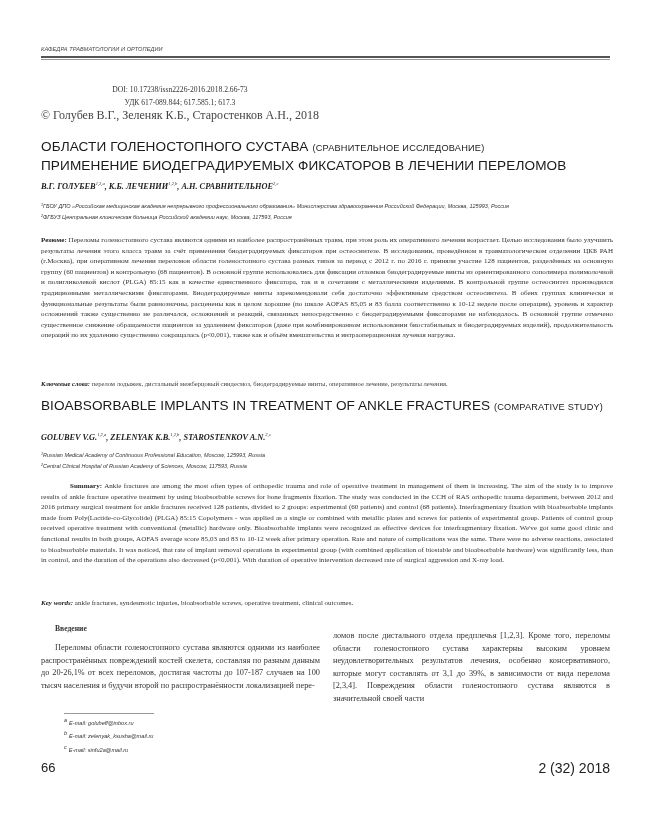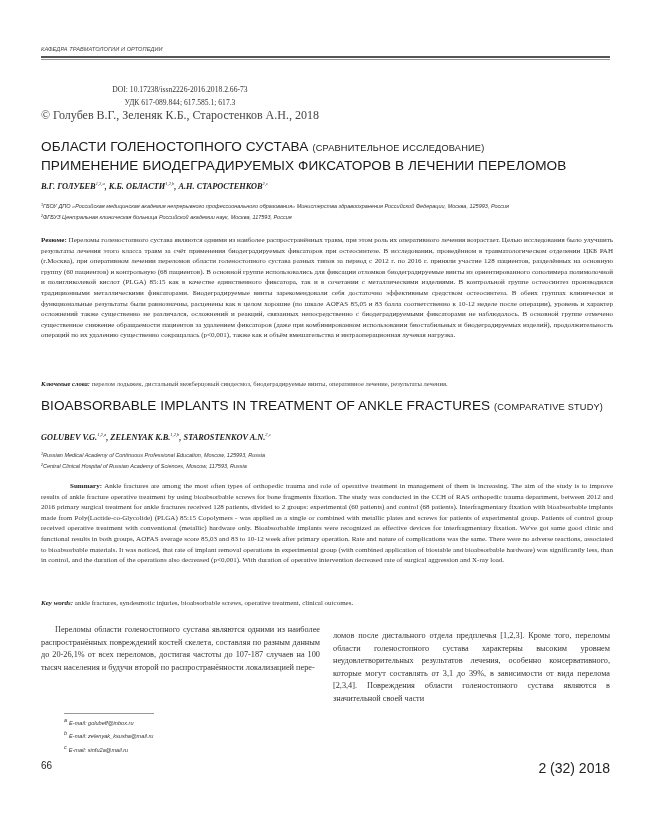--- a/index.html
+++ b/index.html
@@ -97,21 +97,21 @@
     .footnote-rule { position: absolute; left: 64px; top: 713px; width: 90px; height: 0.7px; background: #999; }
     .footnotes {
       position: absolute; left: 64px; top: 715px;
       font-family: "Liberation Sans", "DejaVu Sans", sans-serif; font-style: italic;
       font-size: 5.6px; line-height: 10.4px; color: #333;
     }
     .footnotes sup { font-size: 5.5px; font-style: italic; vertical-align: 3px; margin-right: 2px; }
 
     .page-number {
       position: absolute; left: 41px; top: 760px;
-      font-family: "Liberation Sans", "DejaVu Sans", sans-serif; font-size: 10px; color: #222;
+      font-family: "Liberation Sans", "DejaVu Sans", sans-serif; font-size: 13px; color: #222;
     }
     .issue {
       position: absolute; right: 40px; top: 760px;
       font-family: "Liberation Sans", "DejaVu Sans", sans-serif; font-size: 14px; color: #222;
     }
   </style>
 </head>
 <body>
 
 <div class="running-head">Кафедра травматологии и ортопедии</div>
@@ -123,21 +123,21 @@
   <div>УДК 617-089.844; 617.585.1; 617.3</div>
   <div class="copy">© Голубев В.Г., Зеленяк К.Б., Старостенков А.Н., 2018</div>
 </div>
 
 <div class="title-ru">
   <div><span>ОБЛАСТИ ГОЛЕНОСТОПНОГО СУСТАВА </span><span class="sub">(СРАВНИТЕЛЬНОЕ ИССЛЕДОВАНИЕ)</span></div>
   <div>ПРИМЕНЕНИЕ БИОДЕГРАДИРУЕМЫХ ФИКСАТОРОВ В ЛЕЧЕНИИ ПЕРЕЛОМОВ</div>
 </div>
 
 <div class="authors">
-  <span><span>В.Г. ГОЛУБЕВ</span><sup>1,2,a</sup><span>, </span></span><span><span>К.Б. ОБЛАСТИ</span><sup>1,2,b</sup><span>, </span></span><span><span>А.Н. СТАРОСТЕНКОВ</span><sup>2,c</sup></span>
+  <span><span>В.Г. ГОЛУБЕВ</span><sup>1,2,a</sup><span>, </span></span><span><span>К.Б. ЛЕЧЕНИИ</span><sup>1,2,b</sup><span>, </span></span><span><span>А.Н. СРАВНИТЕЛЬНОЕ</span><sup>2,c</sup></span>
 </div>
 
 <div class="affil">
   <div><sup>1</sup><span>ГБОУ ДПО «Российская медицинская академия непрерывного профессионального образования» Министерства здравоохранения Российской Федерации, Москва, 125993, Россия</span></div>
   <div><sup>2</sup><span>ФГБУЗ Центральная клиническая больница Российской академии наук, Москва, 117593, Россия</span></div>
 </div>
 
 <div class="abstract"><span class="lead">Резюме:</span><span> Переломы голеностопного сустава являются одними из наиболее распространённых травм, при этом роль их оперативного лечения возрастает. Целью исследования было улучшить результаты лечения этого класса травм за счёт применения биодеградируемых фиксаторов при остеосинтезе. В исследовании, проведённом в травматологическом отделении ЦКБ РАН (г.Москва), при оперативном лечении переломов области голеностопного сустава разных типов за период с 2012 г. по 2016 г. приняли участие 128 пациентов, разделённых на основную группу (60 пациентов) и контрольную (68 пациентов). В основной группе использовались для фиксации отломков биодеградируемые винты из ориентированного сополимера полимолочной и полигликолевой кислот (PLGA) 85:15 как в качестве единственного фиксатора, так и в сочетании с металлическими изделиями. В контрольной группе остеосинтез производился традиционными металлическими фиксаторами. Биодеградируемые винты зарекомендовали себя достаточно эффективным средством остеосинтеза. В обеих группах клинически и функциональные результаты были равнозначны, расценены как в целом хорошие (по шкале AOFAS 85,05 и 83 балла соответственно к 10-12 неделе после операции), уровень и характер осложнений также существенно не различался, осложнений и реакций, связанных непосредственно с биодеградируемыми фиксаторами не наблюдалось. В основной группе отмечено существенное снижение обращаемости пациентов за удалением фиксаторов (даже при комбинированном использовании биостабильных и биодеградируемых изделий), продолжительность операций по их удалению существенно сокращалась (p&lt;0,001), также как и объём вмешательства и интраоперационная лучевая нагрузка.</span></div>
 
 <div class="keywords"><span class="lead">Ключевые слова:</span><span> перелом лодыжек, дистальный межберцовый синдесмоз, биодеградируемые винты, оперативное лечение, результаты лечения.</span></div>
@@ -151,20 +151,21 @@
 <div class="affil-en">
   <div><sup>1</sup><span>Russian Medical Academy of Continuous Professional Education, Moscow, 125993, Russia</span></div>
   <div><sup>2</sup><span>Central Clinical Hospital of Russian Academy of Sciences, Moscow, 117593, Russia</span></div>
 </div>
 
 <div class="summary"><span class="lead">Summary:</span><span> Ankle fractures are among the most often types of orthopedic trauma and role of operative treatment in management of them is increasing. The aim of the study is to improve results of ankle fracture operative treatment by using bioabsorbable screws for bone fragments fixation. The study was conducted in the CCH of RAS orthopedic trauma department, between 2012 and 2016 primary surgical treatment for ankle fractures received 128 patients, divided to 2 groups: experimental (60 patients) and control (68 patients).  Interfragmentary fixation with bioabsorbable implants made from Poly(Lactide-co-Glycolide) (PLGA) 85:15 Copolymers -  was applied as a single or combined with metallic plates and screws for patients of experimental group. Patients of control group received operative treatment with conventional (metallic) hardware only. Bioabsorbable implants were recognized as effective devices for interfragmentary fixation. We've got same good clinic and functional results in both groups, AOFAS average score 85,03 and 83 to 10-12 week after primary operation. Rate and nature of complications was the same. There were no adverse reactions, associated to bioabsorbable materials. It was noticed, that rate of implant removal operations in experimental group (with combined application of biostable and bioabsorbable hardware) was significantly less, than in control, and the duration of the operations also decreased (p&lt;0,001). With duration of operative intervention decreased rate of surgical aggression and X-ray load.</span></div>
 
 <div class="keywords-en"><span class="lead">Key words:</span><span> ankle fractures, syndesmotic injuries, bioabsorbable screws, operative treatment, clinical outcomes.</span></div>
 
 <div class="col-left">
+  <div class="section-heading">Введение</div>
   <div class="body-text indent">Переломы области голеностопного сустава являются одними из наиболее распространённых повреждений костей скелета, составляя по разным данным до 20-26,1% от всех переломов, достигая частоты до 107-187 случаев на 100 тысяч населения и будучи второй по распространённости локализацией пере-</div>
 </div>
 
 <div class="col-right">
   <div class="body-text">ломов после дистального отдела предплечья [1,2,3]. Кроме того, переломы области голеностопного сустава характерны высоким уровнем неудовлетворительных результатов лечения, особенно консервативного, которые могут составлять от 3,1 до 39%, в зависимости от вида перелома [2,3,4]. Повреждения области голеностопного сустава являются в значительной своей части</div>
 </div>
 
 <div class="footnote-rule"></div>
 <div class="footnotes">
   <div><sup>a</sup><span>E-mail: golubeff@inbox.ru</span></div>

